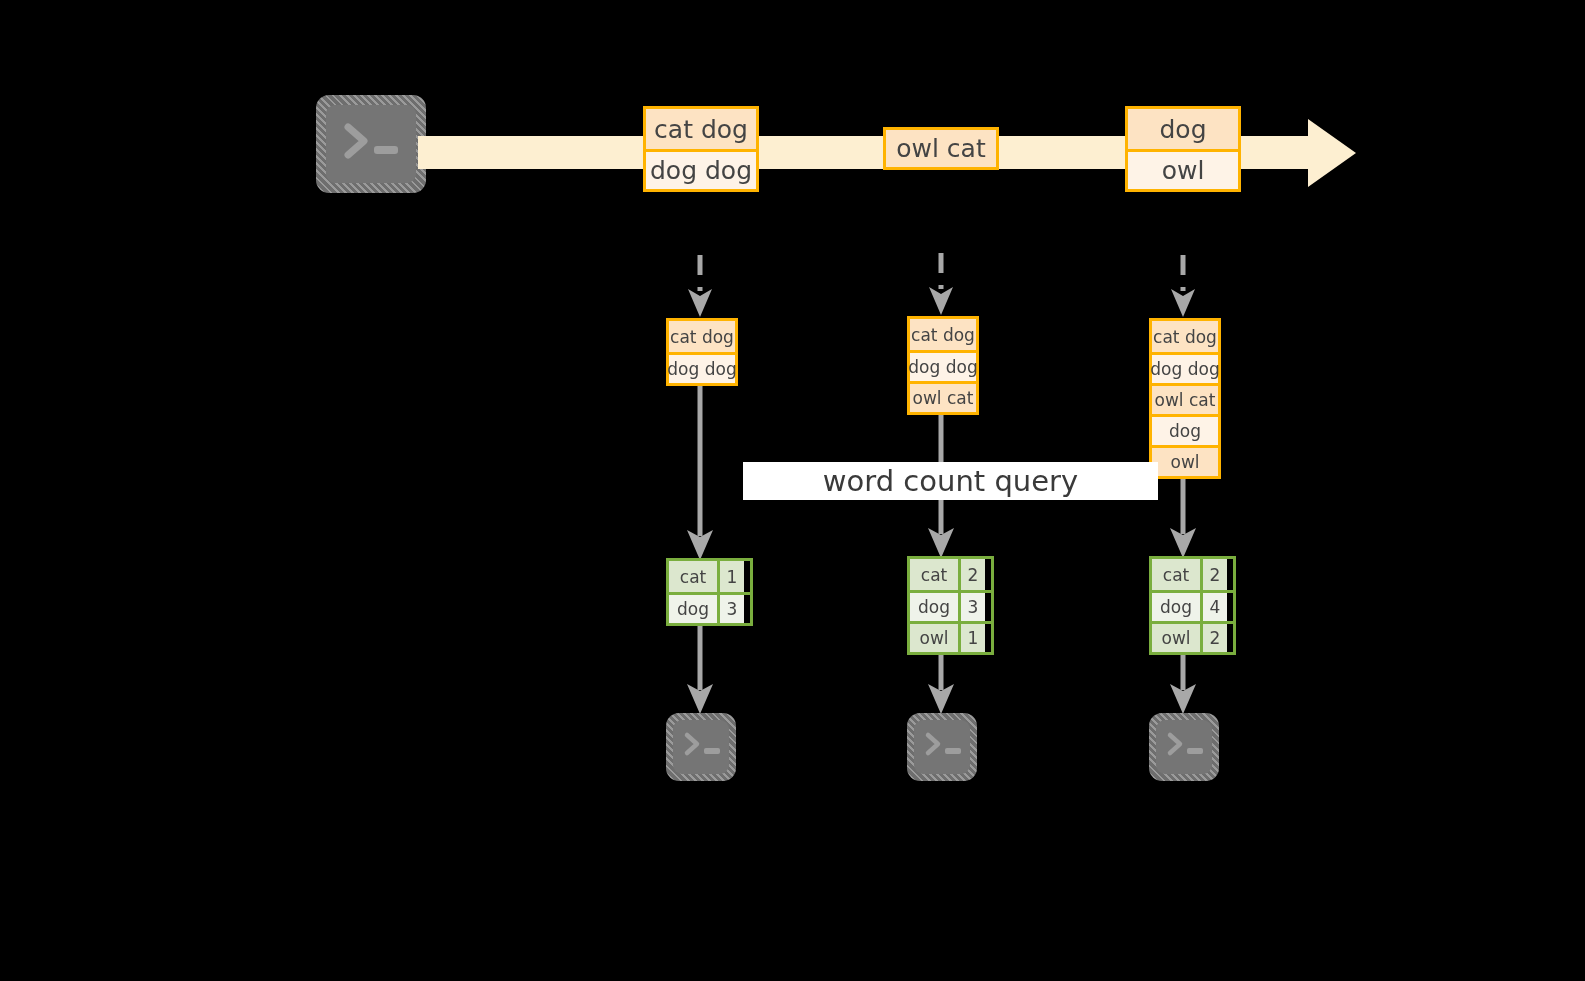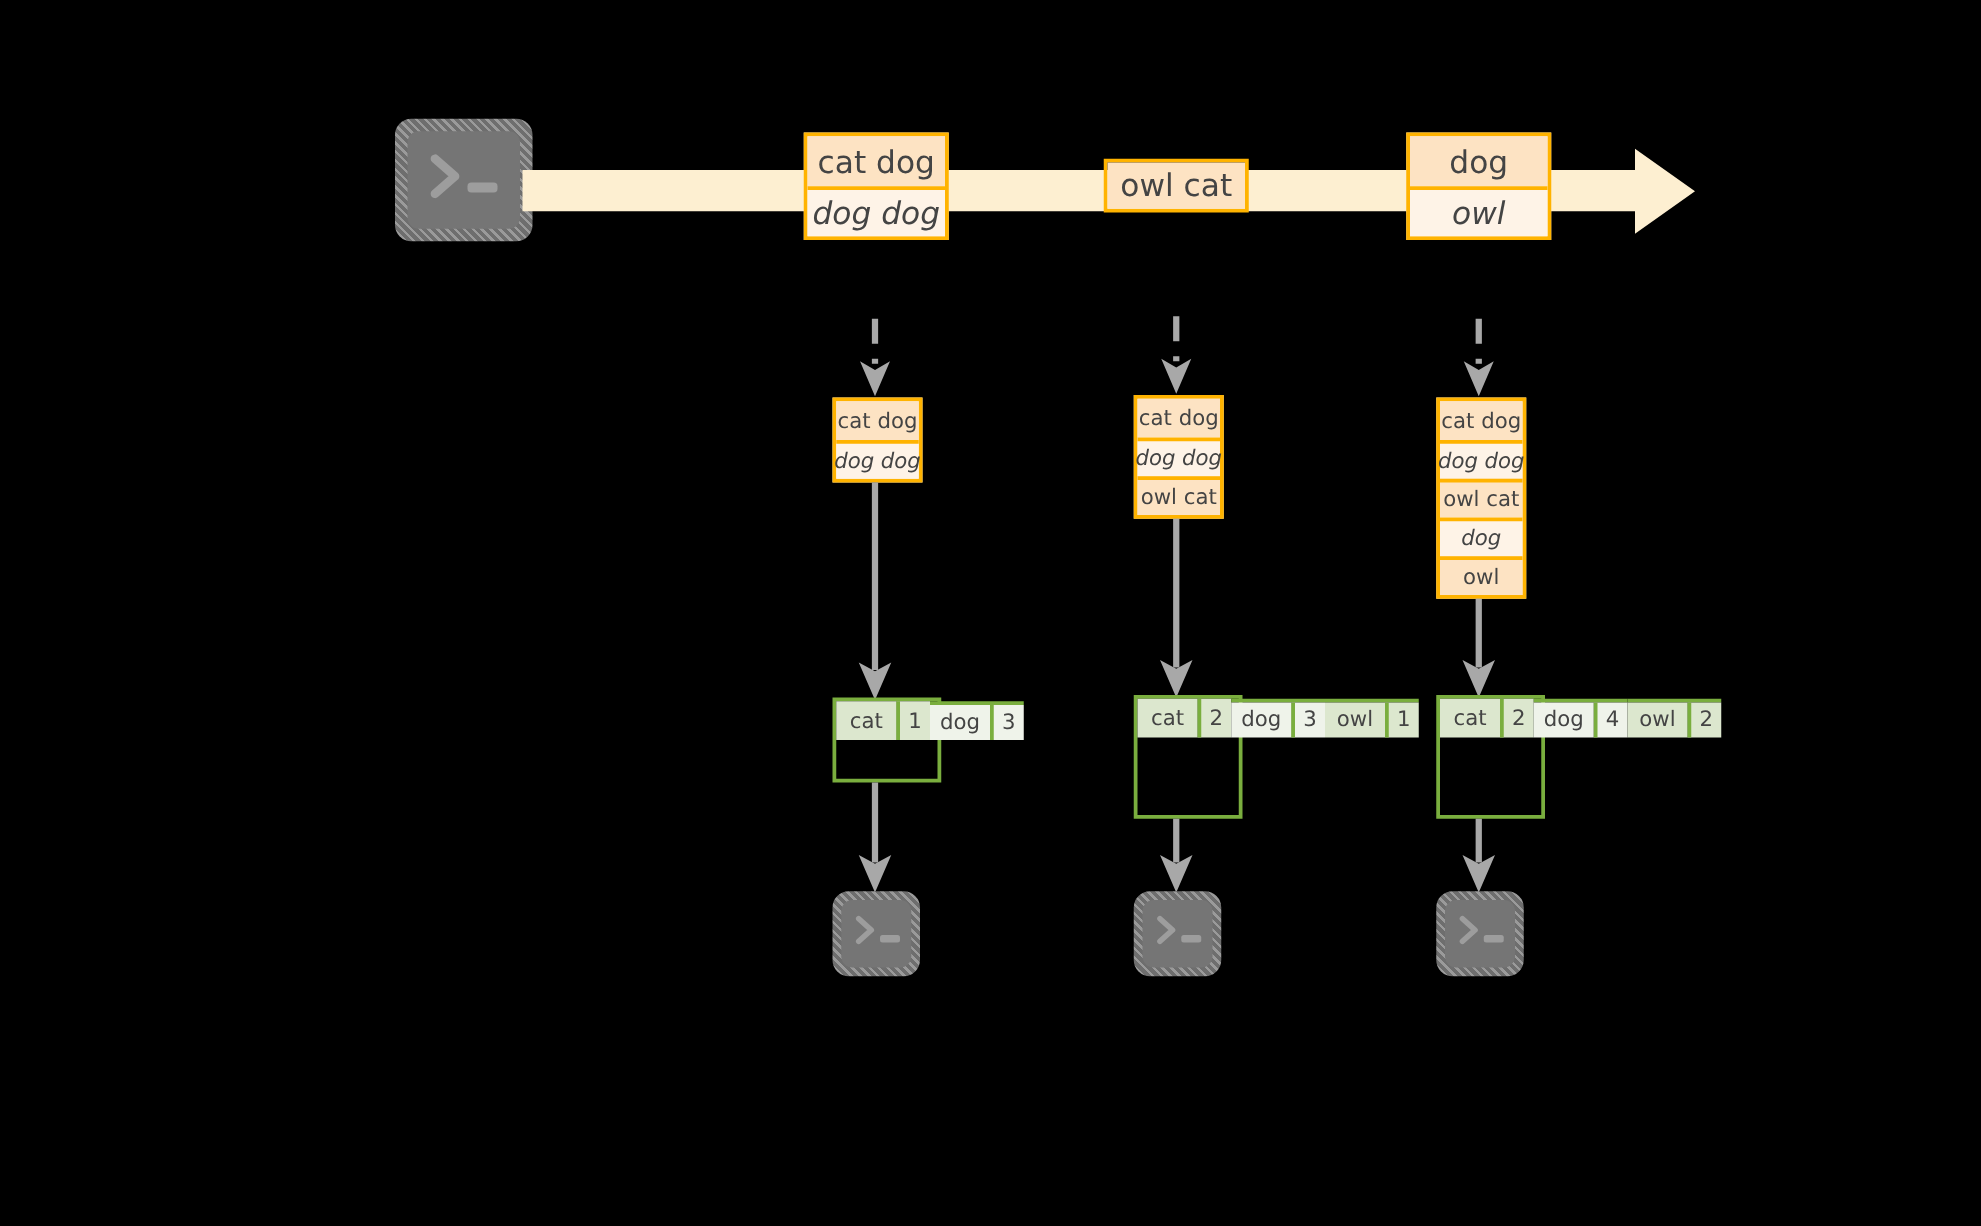--- a/index.html
+++ b/index.html
@@ -67,33 +67,34 @@
   .obox .row {
     box-sizing: border-box;
     display: flex;
     align-items: center;
     justify-content: center;
     color: #444444;
     white-space: nowrap;
   }
   .obox .row + .row { border-top: 3px solid #FFB300; }
   .obox .row.tint-a { background: #FDE3C3; }
-  .obox .row.tint-b { background: #FEF3E7; font-style: italic; }
+  .obox .row.tint-b { background: #FEF3E7; }
 
   
   .obox.big .row { font-size: 25px; height: 40px; }
   
   .obox.small .row { font-size: 17px; height: 31px; }
 
   
   .gtable {
     position: absolute;
     box-sizing: border-box;
     border: 3px solid #7AAE3E;
     display: flex;
+    flex-direction: column;
   }
   .gtable .grow {
     display: flex;
     height: 31px;
     box-sizing: border-box;
   }
   .gtable .grow + .grow { border-top: 3px solid #7AAE3E; }
   .gtable .gw, .gtable .gc {
     box-sizing: border-box;
     display: flex;
@@ -276,14 +277,15 @@
   </svg>
 
   <div class="terminal" style="left:1101px; top:713px; width:70px; height:68px;">
     <div class="inner" style="left:7px; top:7px; right:7px; bottom:7px;"></div>
     <svg style="left:14px; top:16px;" width="48" height="36" viewBox="0 0 48 36">
       <path d="M7 6 L17 15 L7 24" fill="none" stroke="#9d9d9d" stroke-width="4.5" stroke-linecap="round" stroke-linejoin="round"></path>
       <rect x="24" y="19" width="16" height="6" rx="2" fill="#9d9d9d"></rect>
     </svg>
   </div>
 
+  <div class="query-label" style="left:695px; top:462px; width:415px; height:38px;">word count query</div>
 
 </div>
 
 </body></html>

